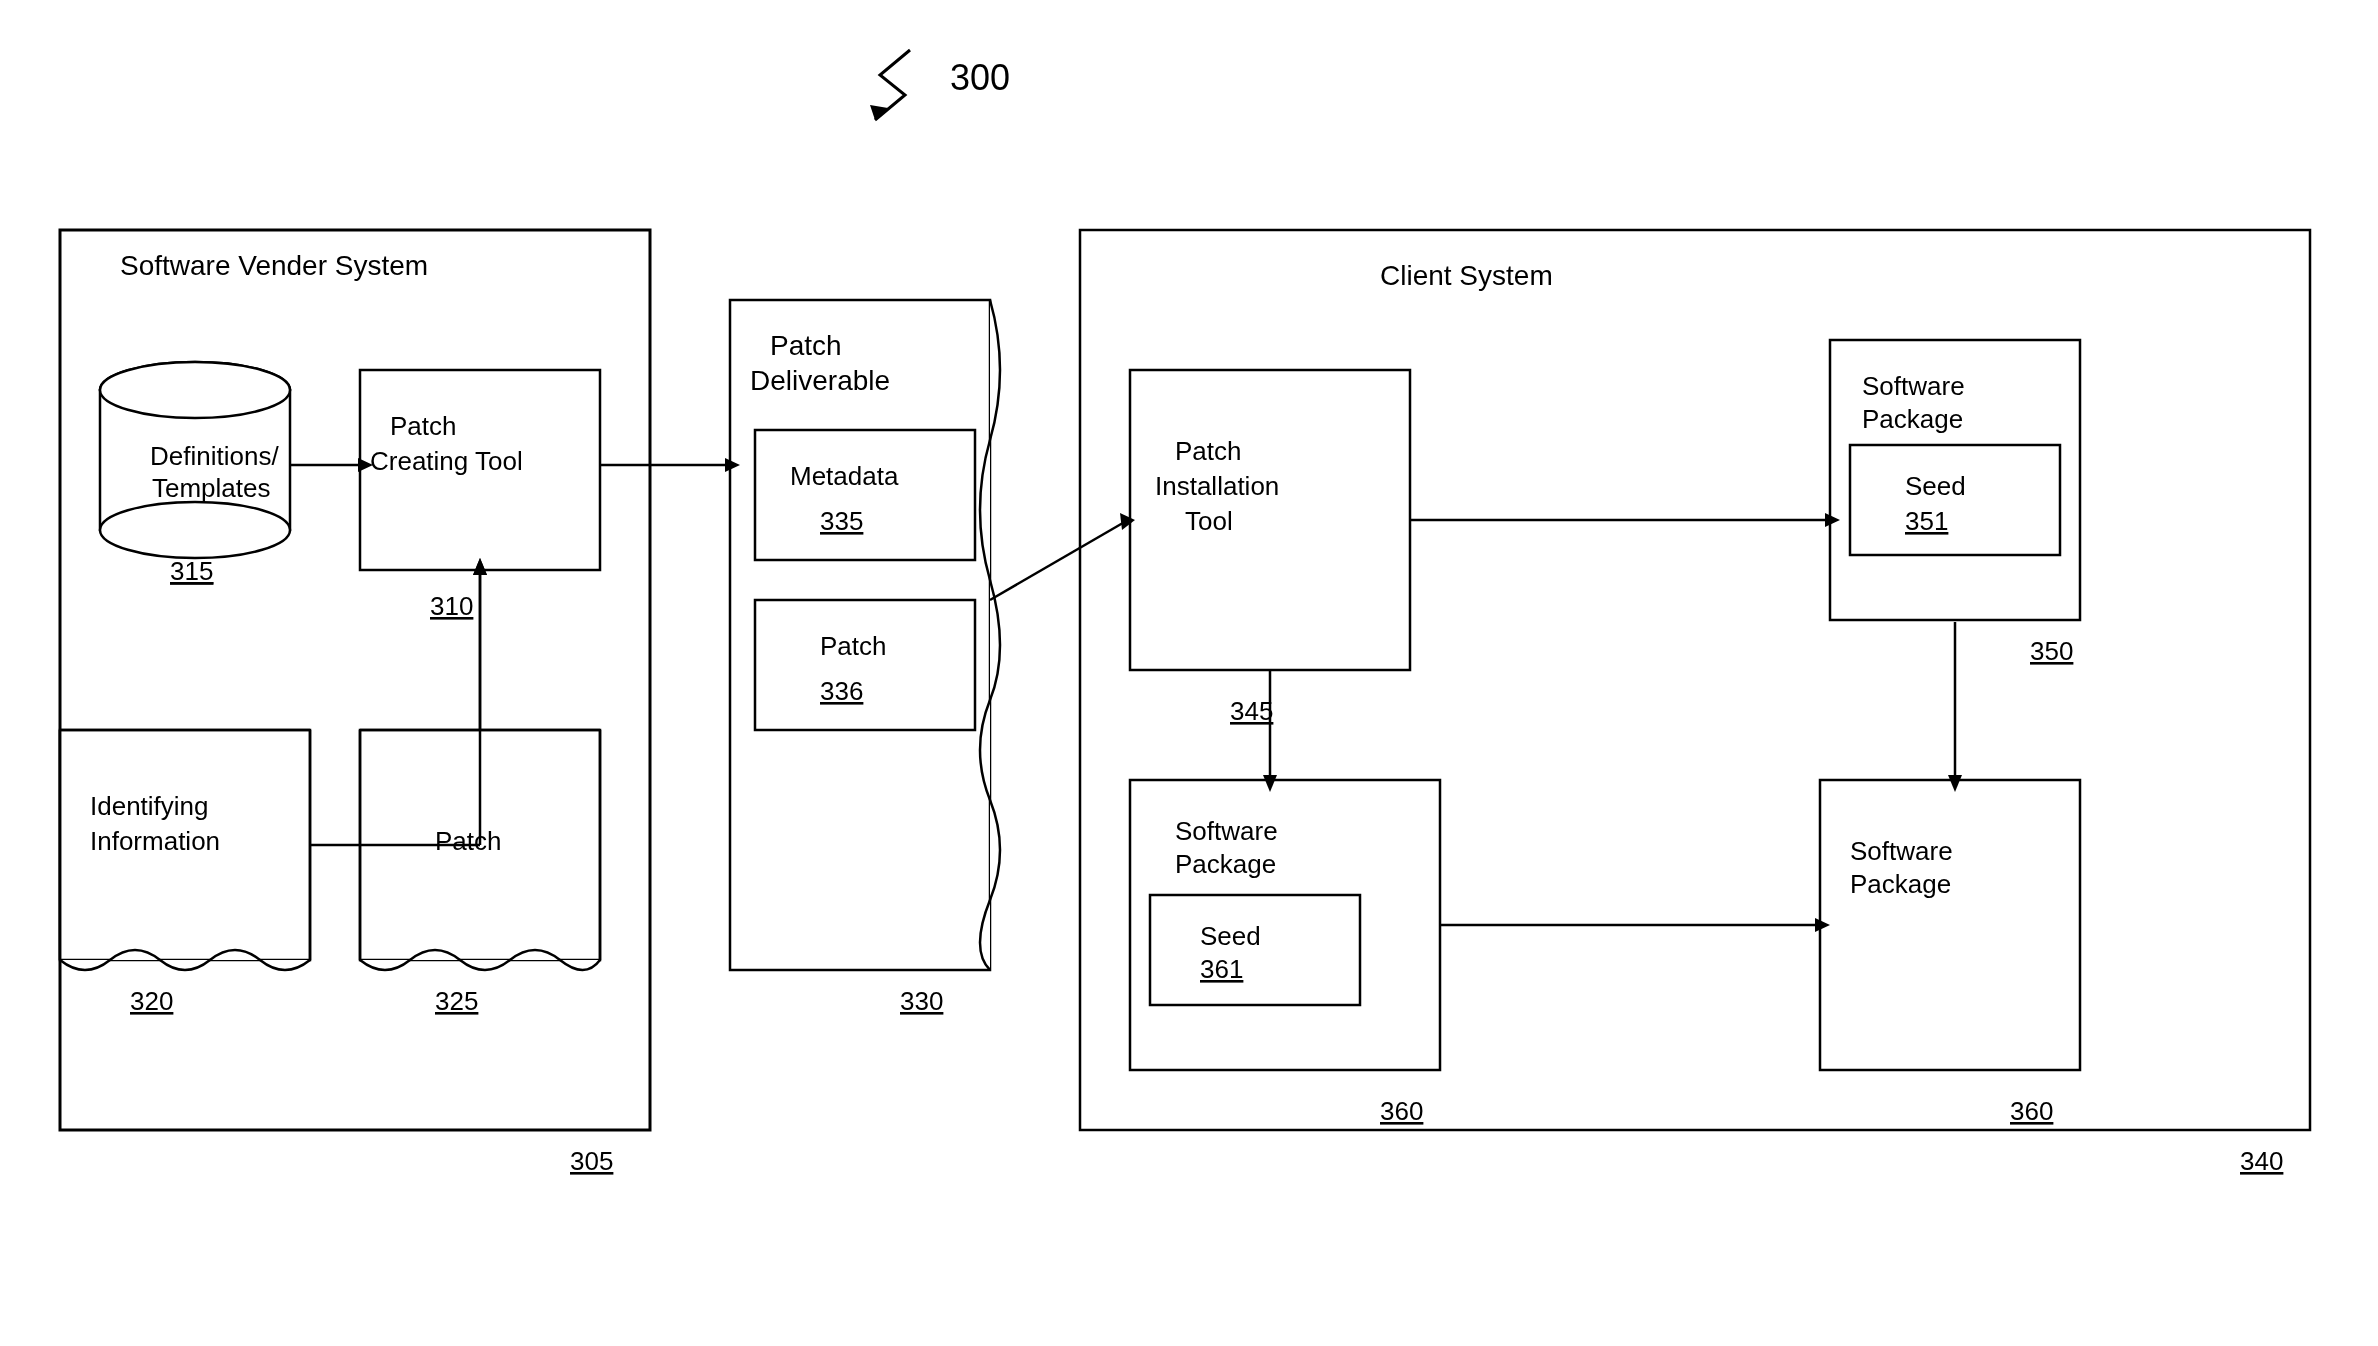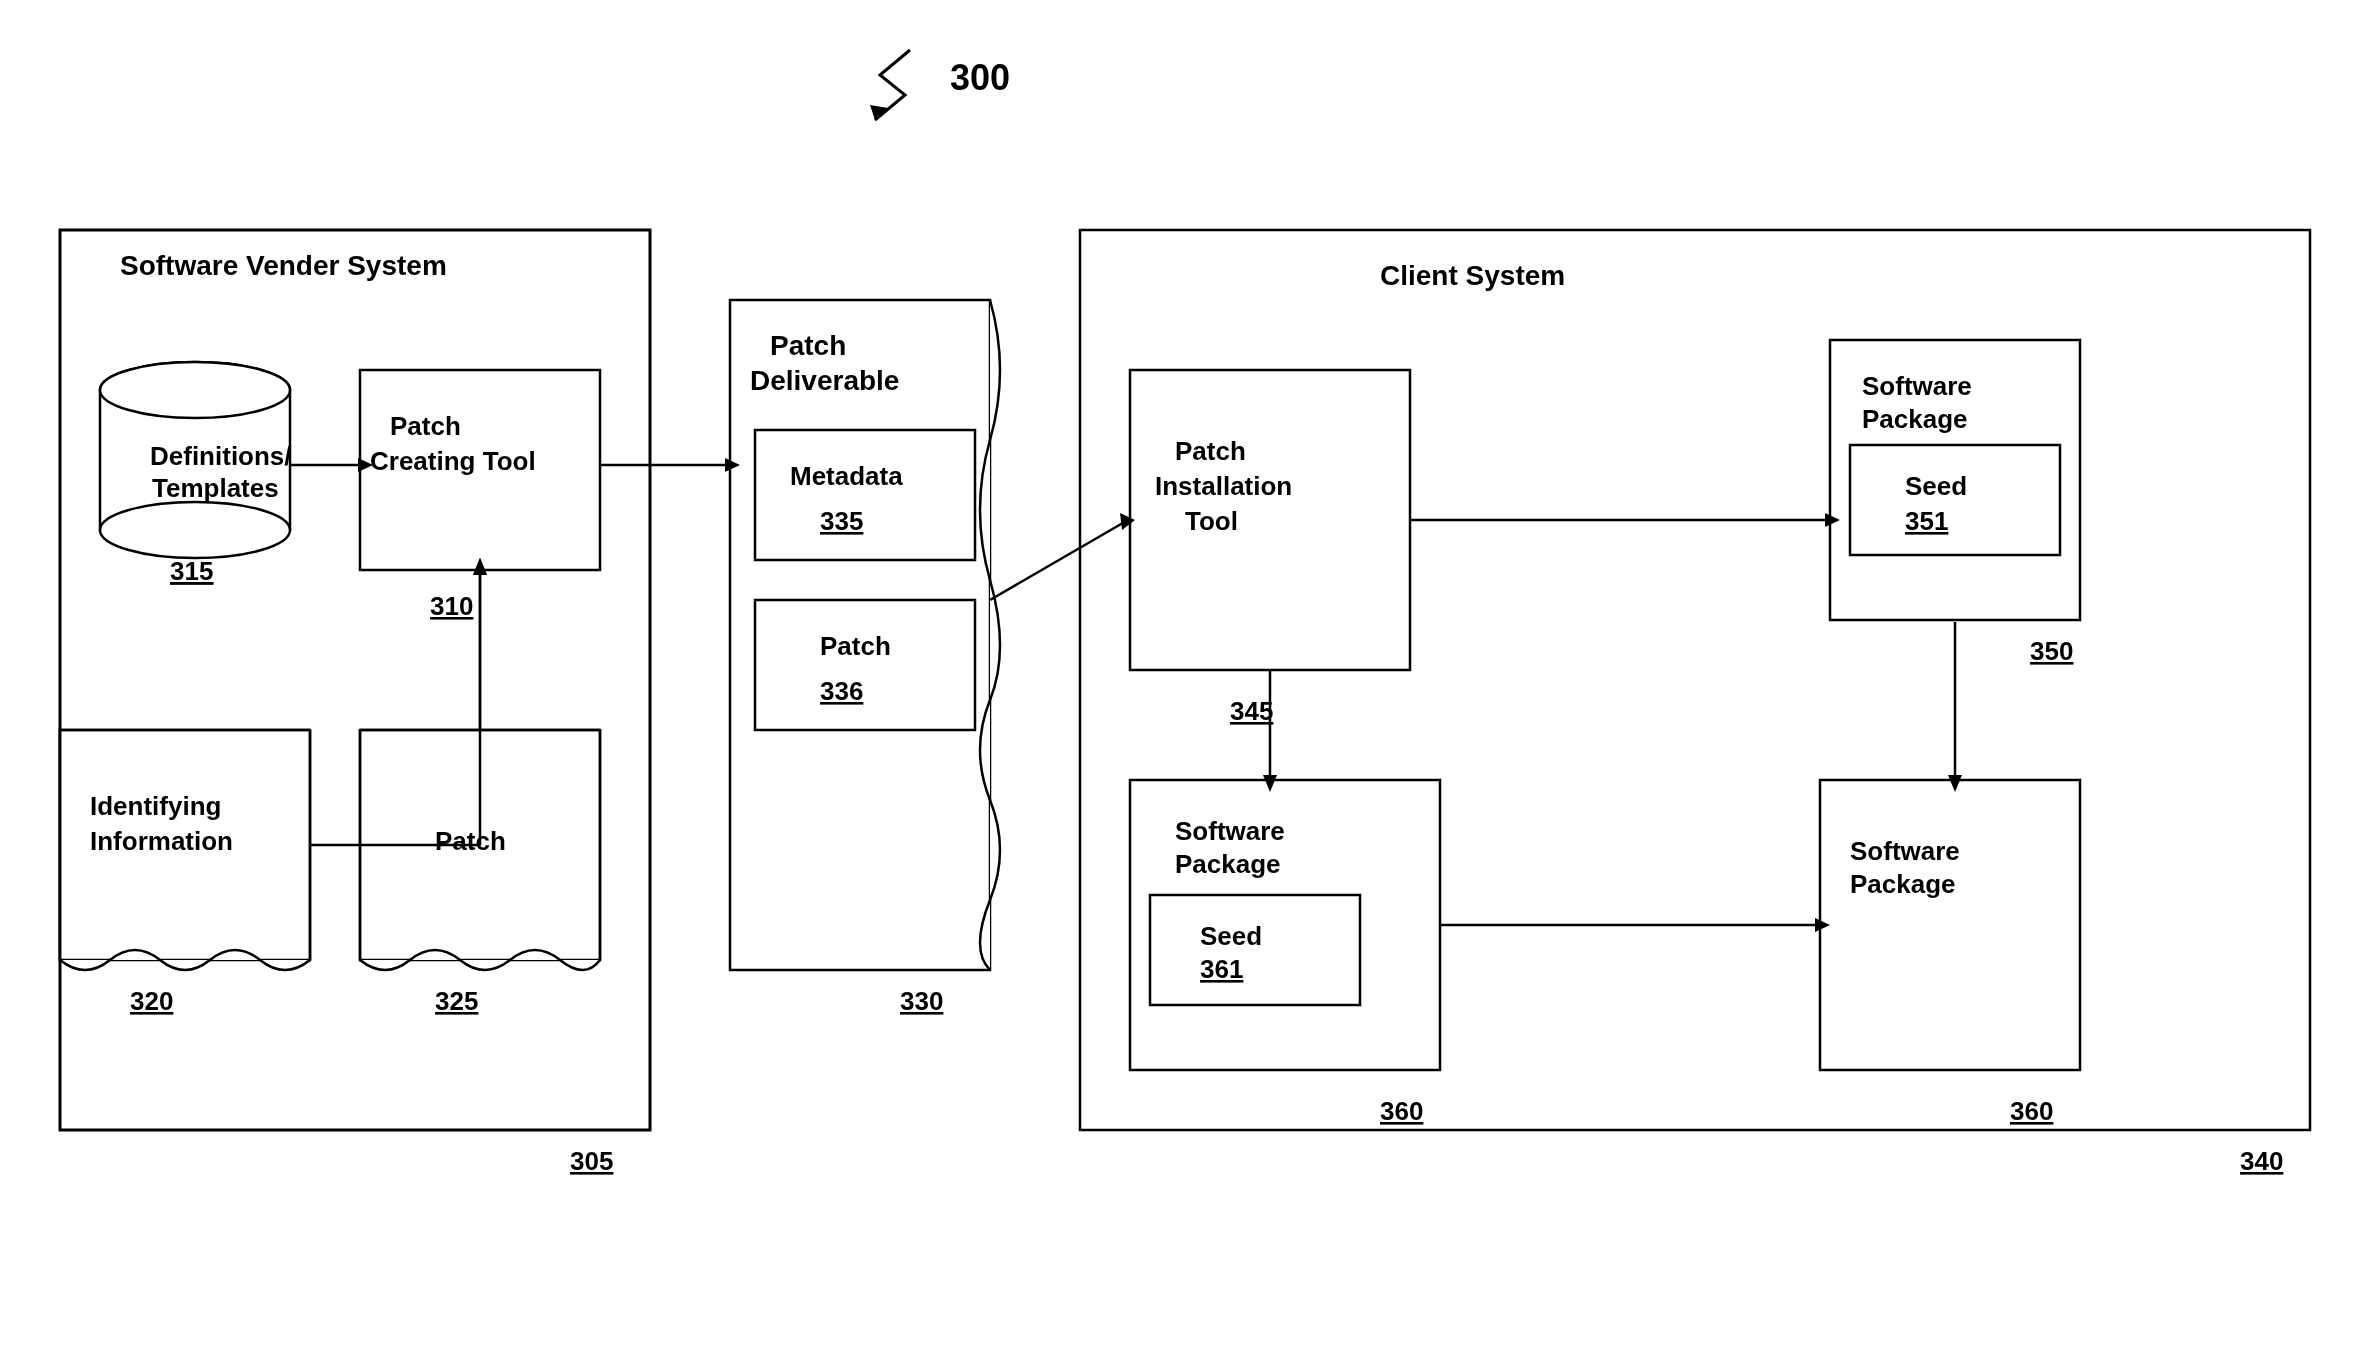--- a/index.html
+++ b/index.html
@@ -9,21 +9,20 @@
       width: 2378px;
       height: 1346px;
       position: relative;
       overflow: hidden;
     }
     .diagram-container {
       position: absolute;
       top: 0; left: 0;
       width: 2378px;
       height: 1346px;
-      font-weight: bold;
     }
     svg {
       position: absolute;
       top: 0; left: 0;
       width: 2378px;
       height: 1346px;
     }
   </style>
 </head>
 <body>

